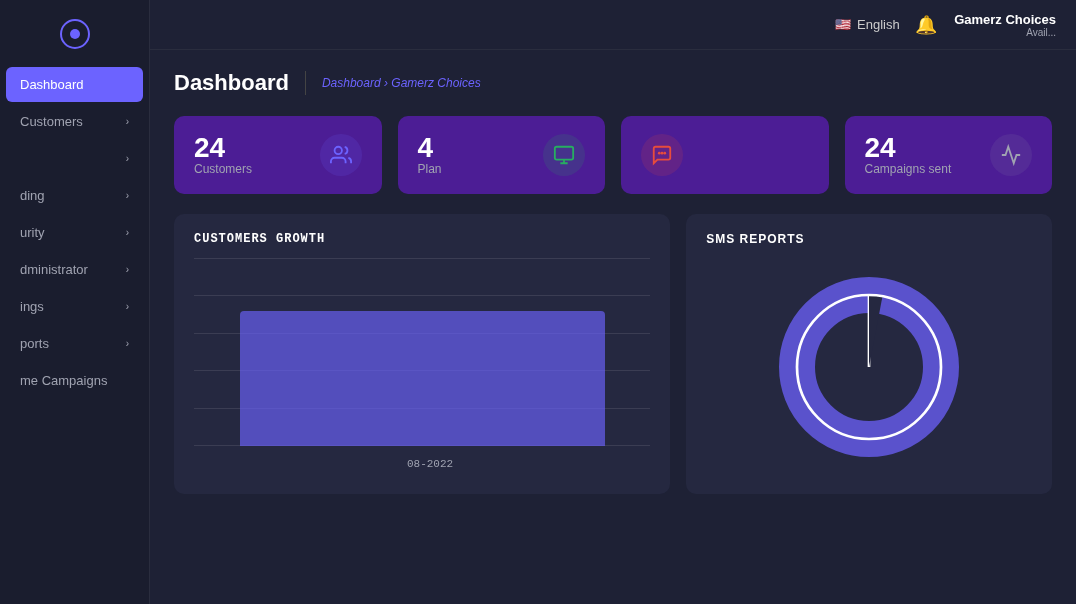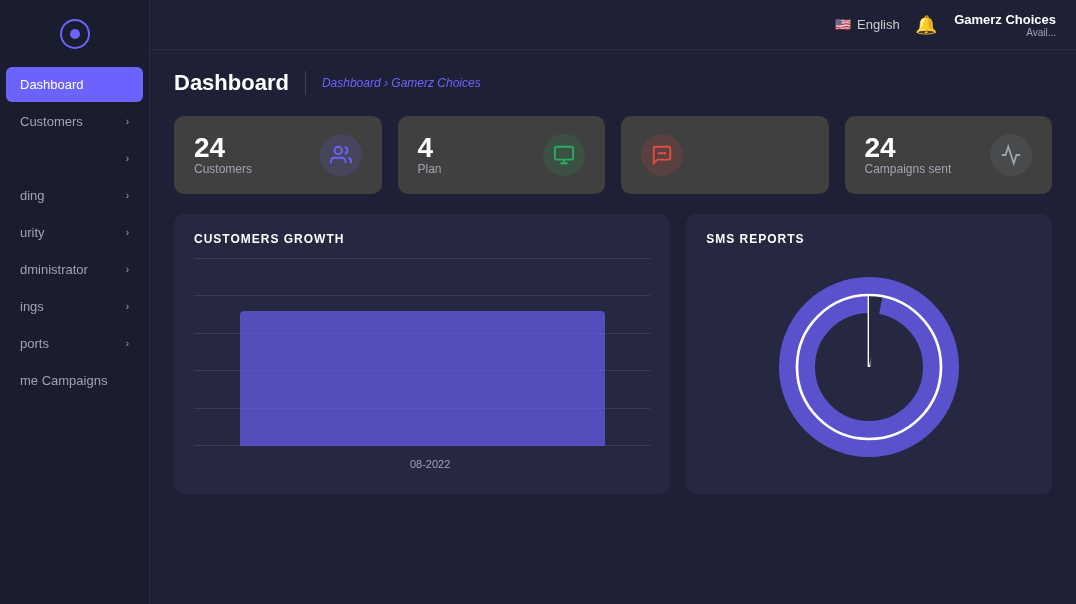--- a/index.html
+++ b/index.html
@@ -135,21 +135,21 @@
       cursor: pointer;
     }
 
     
     .stats-row {
       display: flex;
       gap: 16px;
       margin-bottom: 20px;
     }
     .stat-card {
-      background: #404040;
+      background: #4c1d95;
       border-radius: 10px;
       padding: 18px 20px;
       flex: 1;
       display: flex;
       align-items: center;
       justify-content: space-between;
       min-width: 0;
     }
     .stat-info .stat-number {
       font-size: 28px;
@@ -183,20 +183,21 @@
     }
     .chart-card {
       background: #252840;
       border-radius: 10px;
       padding: 18px 20px;
       display: flex;
       flex-direction: column;
     }
     .chart-card.growth {
       flex: 1.4;
+      font-family: Liberation Mono, monospace;
     }
     .chart-card.sms {
       flex: 1;
     }
     .chart-title {
       font-size: 12px;
       font-weight: 700;
       color: #fff;
       letter-spacing: 1px;
       margin-bottom: 12px;

